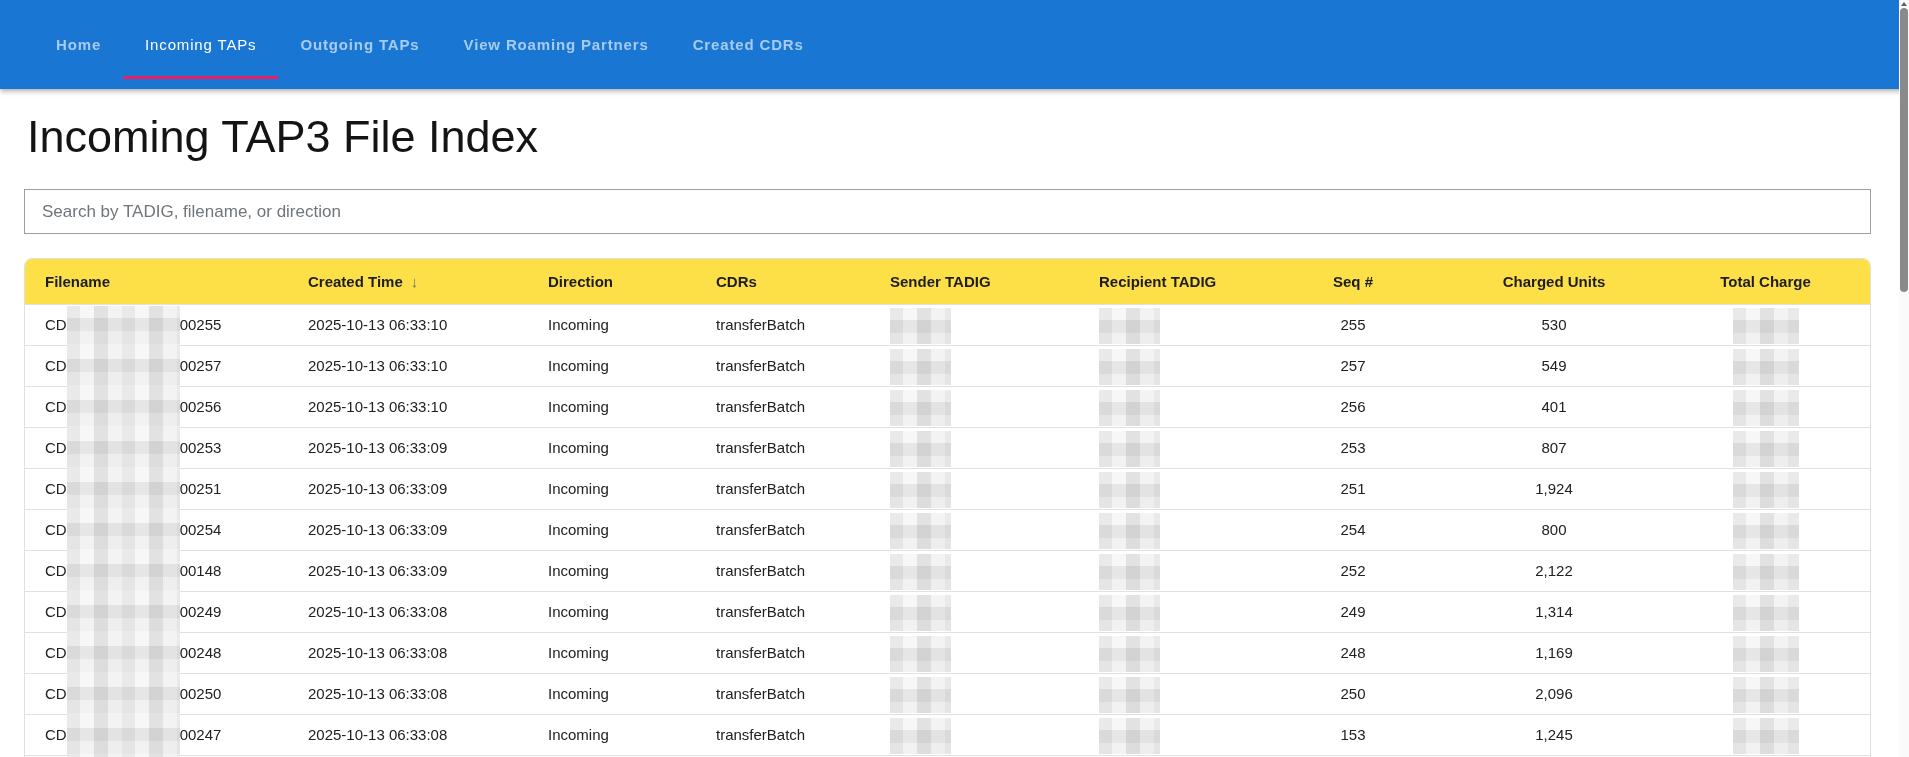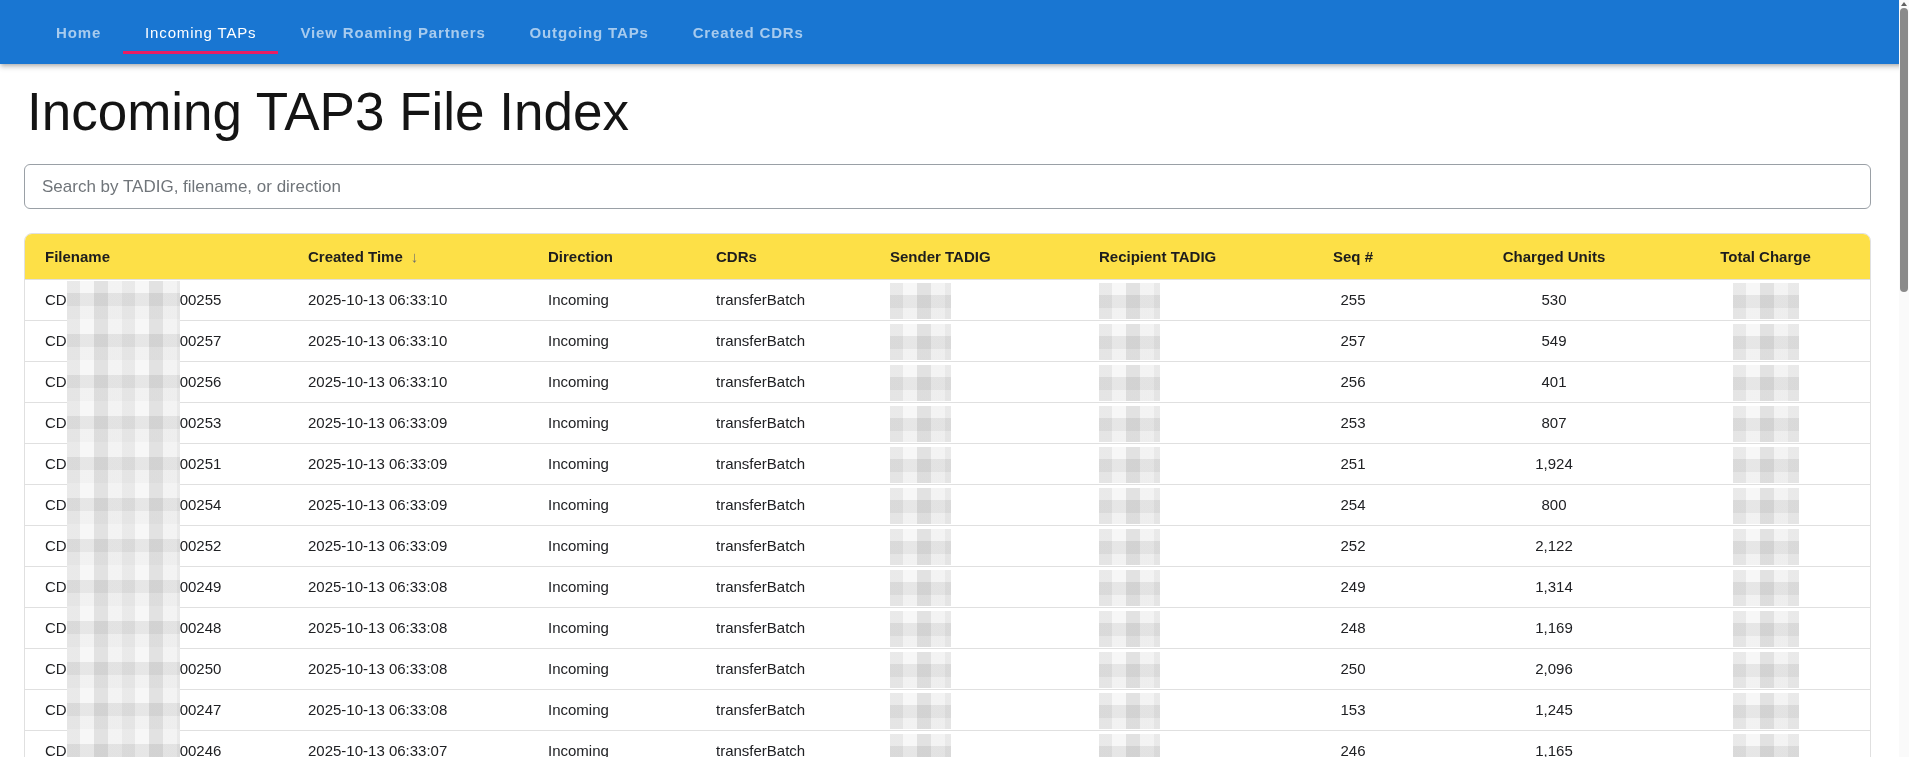--- a/index.html
+++ b/index.html
@@ -7,21 +7,21 @@
     width: 1909px; height: 757px;
     overflow: hidden;
     background: #ffffff;
     font-family: "Liberation Sans", "DejaVu Sans", sans-serif;
     color: #202124;
   }
 
   
   .navbar {
     position: relative;
-    height: 64px;
+    height: 89px;
     background: #1976d2;
     display: flex;
     align-items: stretch;
     padding-left: 34px;
     box-shadow: 0 2px 4px -1px rgba(0,0,0,.25), 0 4px 5px 0 rgba(0,0,0,.12);
     z-index: 2;
   }
   .nav-tab {
     position: relative;
     display: flex;
@@ -41,31 +41,31 @@
     position: absolute;
     left: 0; right: 0; bottom: 10px;
     height: 3px;
     background: #e91e63;
   }
 
   
   .page { padding: 0 38px 0 24px; }
   .page-title {
     margin: 22px 0 0 3px;
-    font-size: 53px;
+    font-size: 45px;
     line-height: 52px;
     font-weight: 400;
     color: #141414;
   }
   .search-wrap { margin-top: 26px; }
   .search-input {
     width: 100%;
     height: 45px;
     border: 1px solid #9aa0a6;
-    border-radius: 6px;
+    border-radius: 0;
     padding: 0 17px;
     font-size: 17px;
     font-family: "Liberation Sans", "DejaVu Sans", sans-serif;
     color: #202124;
     outline: none;
     background: #fff;
   }
   .search-input::placeholder { color: #70757a; }
 
   
@@ -155,22 +155,22 @@
     background: #8a8a8a;
     border-radius: 4px;
   }
 </style>
 </head>
 <body>
 
 <nav class="navbar">
   <a class="nav-tab">Home</a>
   <a class="nav-tab active">Incoming TAPs</a>
+  <a class="nav-tab">Outgoing TAPs</a>
   <a class="nav-tab">View Roaming Partners</a>
-  <a class="nav-tab">Outgoing TAPs</a>
   <a class="nav-tab">Created CDRs</a>
 </nav>
 
 <main class="page">
   <h1 class="page-title">Incoming TAP3 File Index</h1>
 
   <div class="search-wrap">
     <input class="search-input" type="text" placeholder="Search by TADIG, filename, or direction" style="">
   </div>
 
@@ -318,21 +318,21 @@
     </td>
     <td class="num">254</td>
     <td class="num">800</td>
     <td class="num">
       <span class="redact redact-charge"></span>
     </td>
   </tr>
 
   <tr>
     <td>
-      <span>CD</span><span class="redact redact-filename"></span><span>00252</span>
+      <span>CD</span><span class="redact redact-filename"></span><span>00148</span>
     </td>
     <td>2025-10-13 06:33:09</td>
     <td>Incoming</td>
     <td>transferBatch</td>
     <td>
       <span class="redact redact-tadig"></span>
     </td>
     <td>
       <span class="redact redact-tadig"></span>
     </td>

